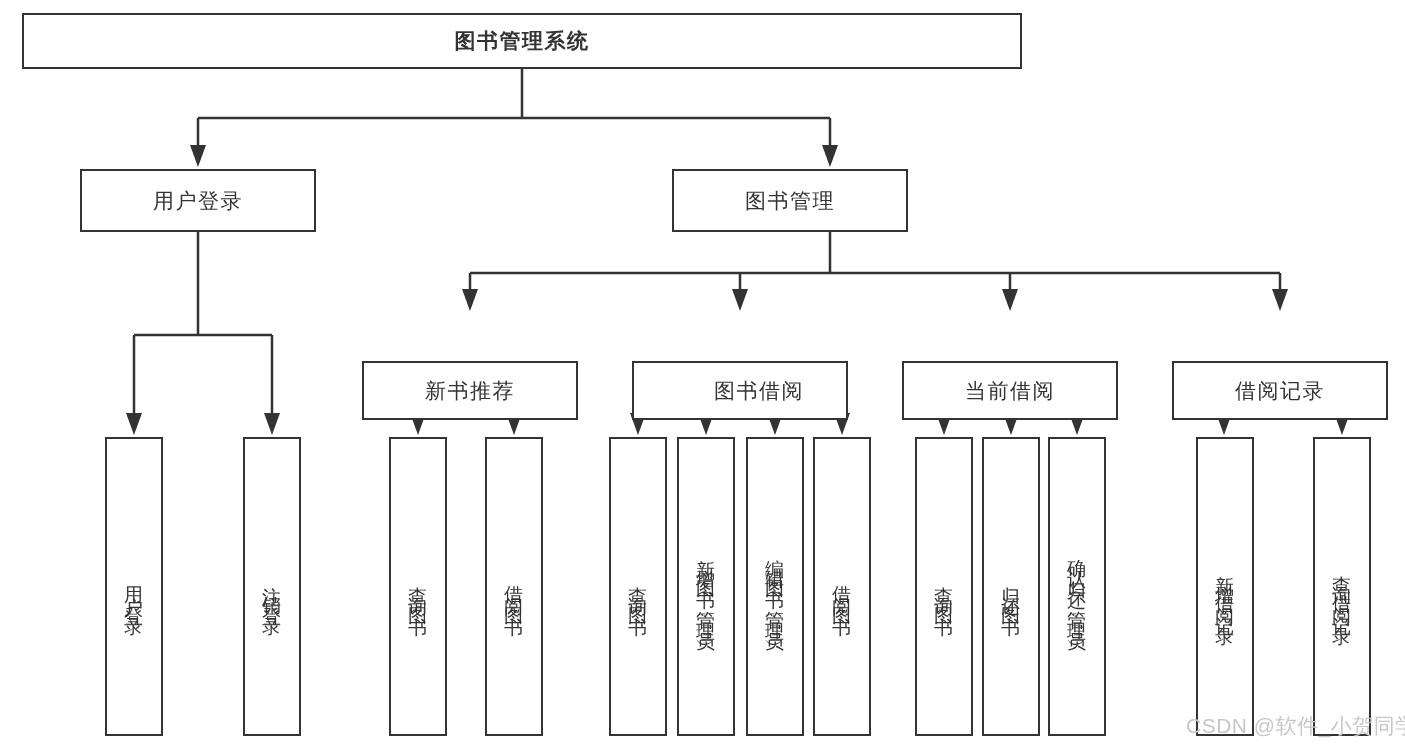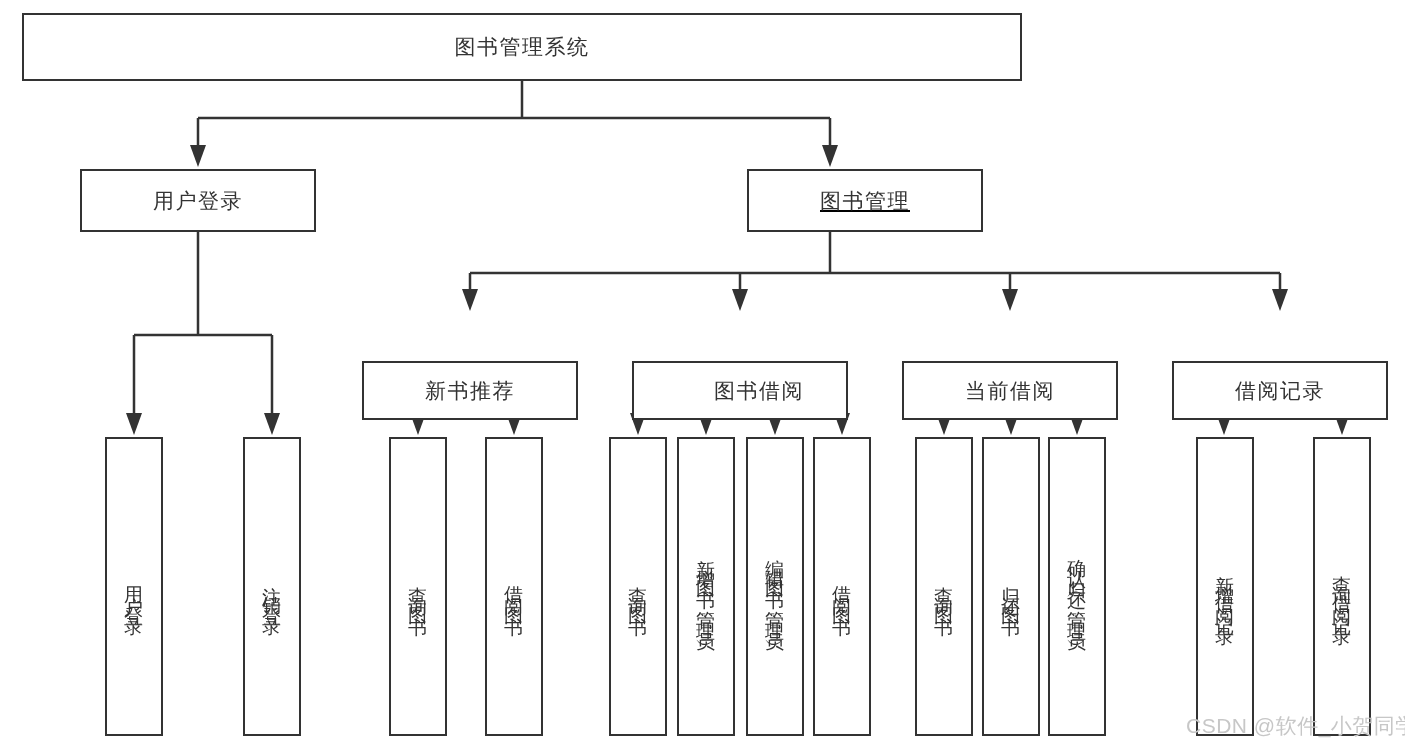--- a/index.html
+++ b/index.html
@@ -15,21 +15,21 @@
     position:absolute;
     box-sizing:border-box;
     background:#ffffff;
     border:2.5px solid #333333;
     display:flex;align-items:center;justify-content:center;
     z-index:2;
   }
   .hlabel{
     font-size:21px;color:#333333;letter-spacing:1.5px;white-space:nowrap;
   }
-  .root{left:22px;top:13px;width:1000px;height:68px;}
+  .root{left:22px;top:13px;width:1000px;height:56px;font-weight:bold;}
   .lvl2{top:169px;width:236px;height:63px;}
   .lvl3{top:313px;width:216px;height:59px;margin-top:48px;}
   .leaf{top:437px;width:58px;height:299px;}
   .vlabel{
     writing-mode:vertical-rl;
     text-orientation:mixed;
     font-size:19px;line-height:1;
     letter-spacing:0.55em;
     margin-bottom:-10px;
     color:#333333;
@@ -98,21 +98,21 @@
     </g>
   </svg>
 
   <div class="box root">
     <span class="hlabel">图书管理系统</span>
   </div>
 
   <div class="box lvl2" style="left:80px;">
     <span class="hlabel">用户登录</span>
   </div>
-  <div class="box lvl2" style="left:747px;text-decoration:underline;">
+  <div class="box lvl2" style="left:672px;">
     <span class="hlabel">图书管理</span>
   </div>
 
   <div class="box lvl3" style="left:362px;">
     <span class="hlabel">新书推荐</span>
   </div>
   <div class="box lvl3" style="left:632px;padding-left:38px;">
     <span class="hlabel">图书借阅</span>
   </div>
   <div class="box lvl3" style="left:902px;">

